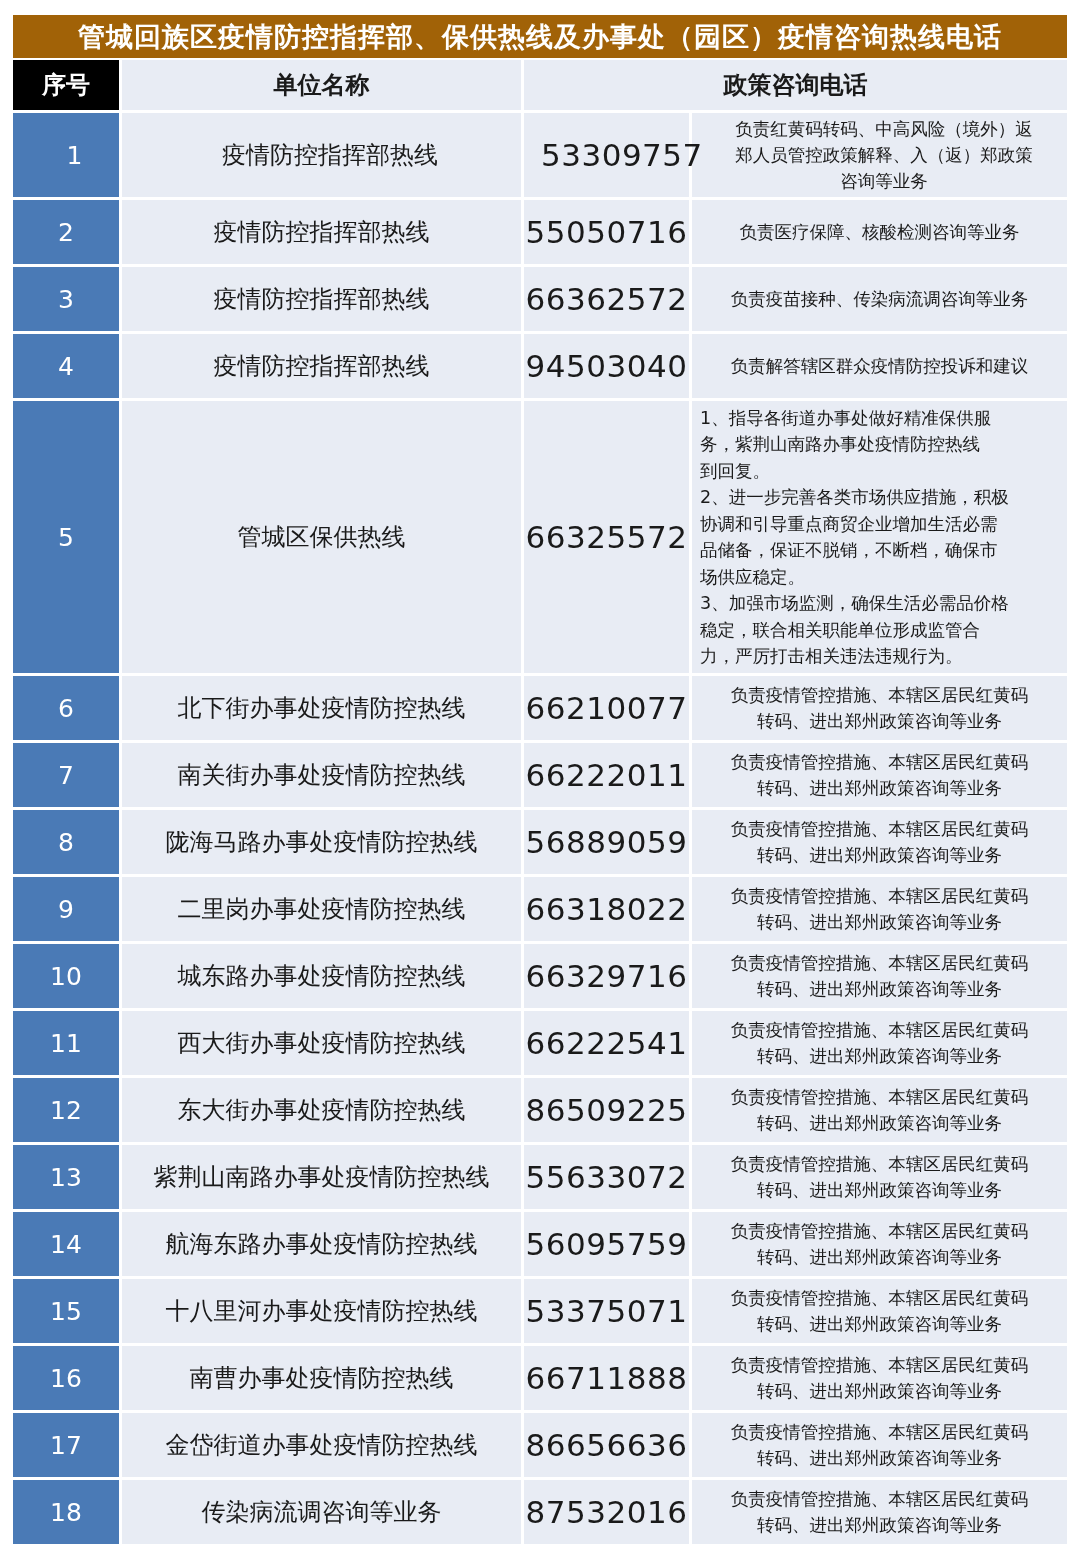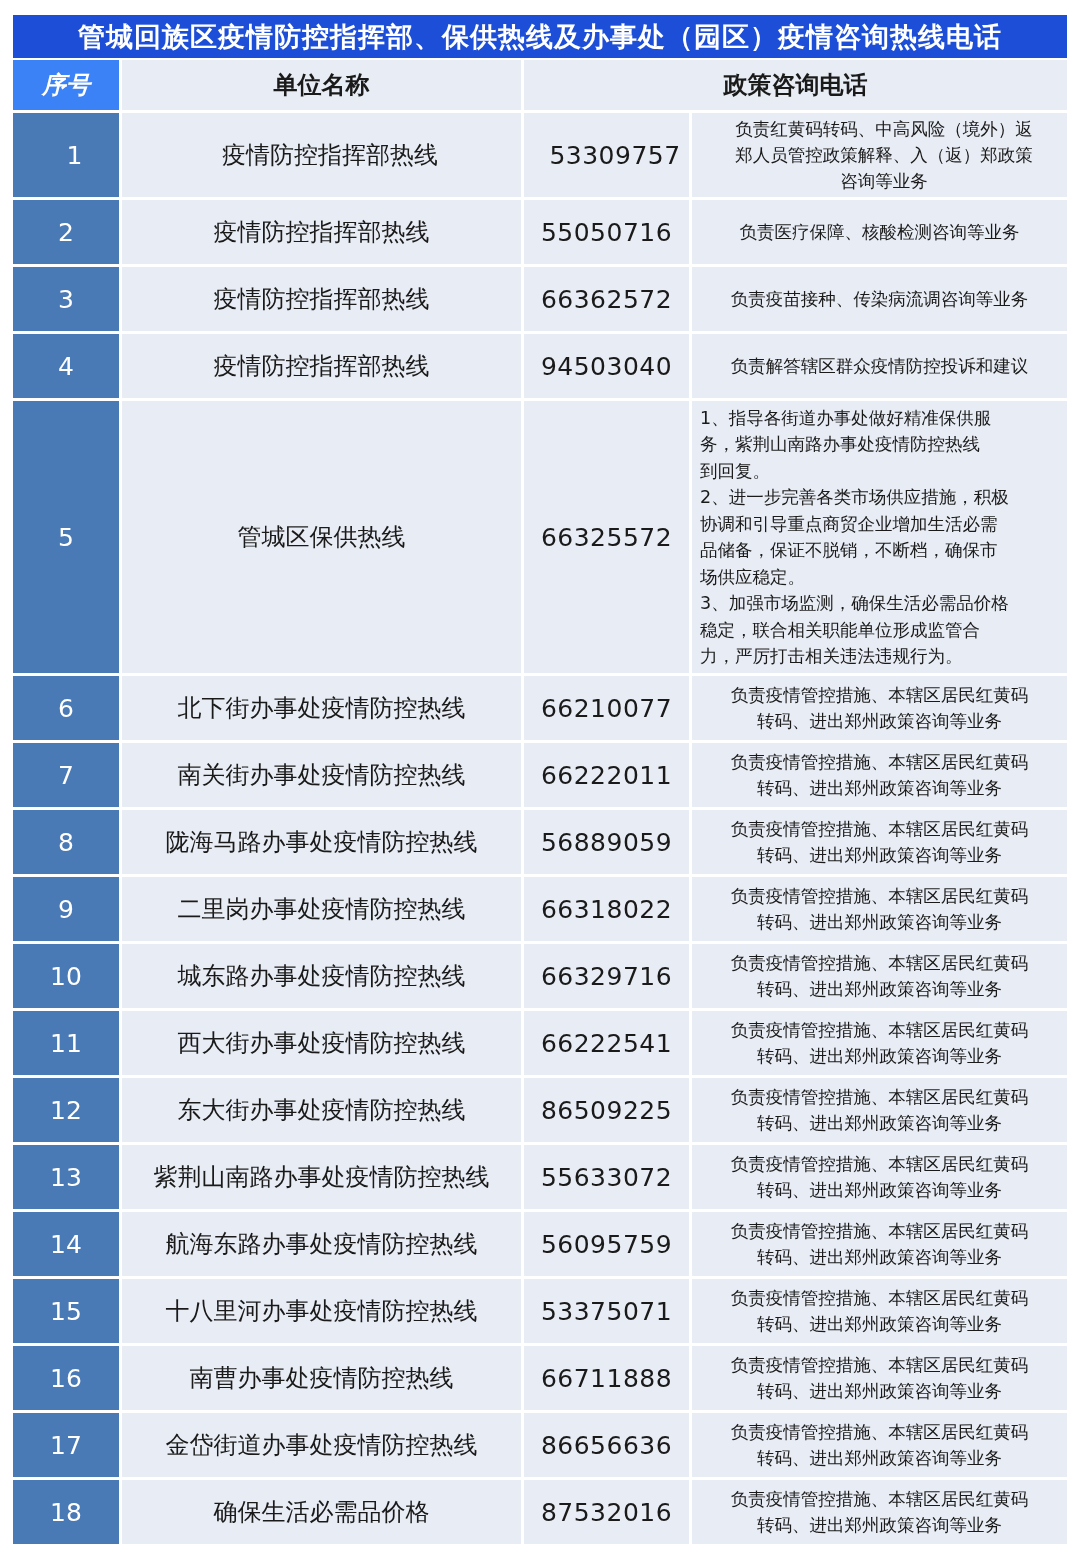--- a/index.html
+++ b/index.html
@@ -1,34 +1,34 @@
 <!DOCTYPE html>
 <html><head>
 <meta charset="utf-8">
 <style>
   html, body { margin: 0; padding: 0; background: #ffffff; }
   body { width: 1080px; height: 1557px; position: relative; overflow: hidden;
          font-family: "DejaVu Sans", "Liberation Sans", sans-serif; }
   .sheet { position: absolute; left: 13px; top: 15px; width: 1054px; }
-  .title-bar { height: 43px; background: #1d4ed8; color: #ffffff; font-weight: bold;
+  .title-bar { height: 43px; background: #a16207; color: #ffffff; font-weight: bold;
                font-size: 27px; line-height: 43px; text-align: center; letter-spacing: 1px;
                white-space: nowrap; overflow: hidden; }
   table { border-collapse: separate; border-spacing: 0; width: 1054px; table-layout: fixed; margin-top: 2px; }
   td, th { padding: 0; text-align: center; vertical-align: middle; border-right: 3px solid #ffffff;
            border-bottom: 3px solid #ffffff; background: #e8ecf4; color: #1a1a1a; }
   td:last-child, th:last-child { border-right: none; }
   .col-seq { width: 109px; }
   .col-name { width: 402px; }
   .col-phone { width: 168px; }
   .col-desc { width: 375px; }
   th { height: 50px; font-size: 24px; font-weight: bold; }
-  th.seq { background: #3b82f6; color: #ffffff; font-style: italic; }
+  th.seq { background: #000000; color: #ffffff; }
   td.seq { background: #4a7ab6; color: #ffffff; font-size: 25px; }
   td.name { font-size: 24px; }
-  td.phone { font-size: 25px; letter-spacing: 0.5px; }
+  td.phone { font-size: 31px; letter-spacing: 0.5px; }
   td.desc { font-size: 17.5px; line-height: 26px; padding: 0 8px; }
   td.desc.left { text-align: left; line-height: 26.5px; }
   tr.r-tall3 td { height: 84px; padding-left: 17px; }
   tr.r-std td { height: 64px; }
   tr.r-big td { height: 272px; }
   .line { display: block; }
 </style>
 </head>
 <body>
 
@@ -203,21 +203,21 @@
           <td class="seq">17</td>
           <td class="name">金岱街道办事处疫情防控热线</td>
           <td class="phone">86656636</td>
           <td class="desc">
             <span class="line">负责疫情管控措施、本辖区居民红黄码</span>
             <span class="line">转码、进出郑州政策咨询等业务</span>
           </td>
         </tr>
         <tr class="r-std">
           <td class="seq">18</td>
-          <td class="name">确保生活必需品价格</td>
+          <td class="name">传染病流调咨询等业务</td>
           <td class="phone">87532016</td>
           <td class="desc">
             <span class="line">负责疫情管控措施、本辖区居民红黄码</span>
             <span class="line">转码、进出郑州政策咨询等业务</span>
           </td>
         </tr>
       </tbody>
   </table>
 </div>
 

